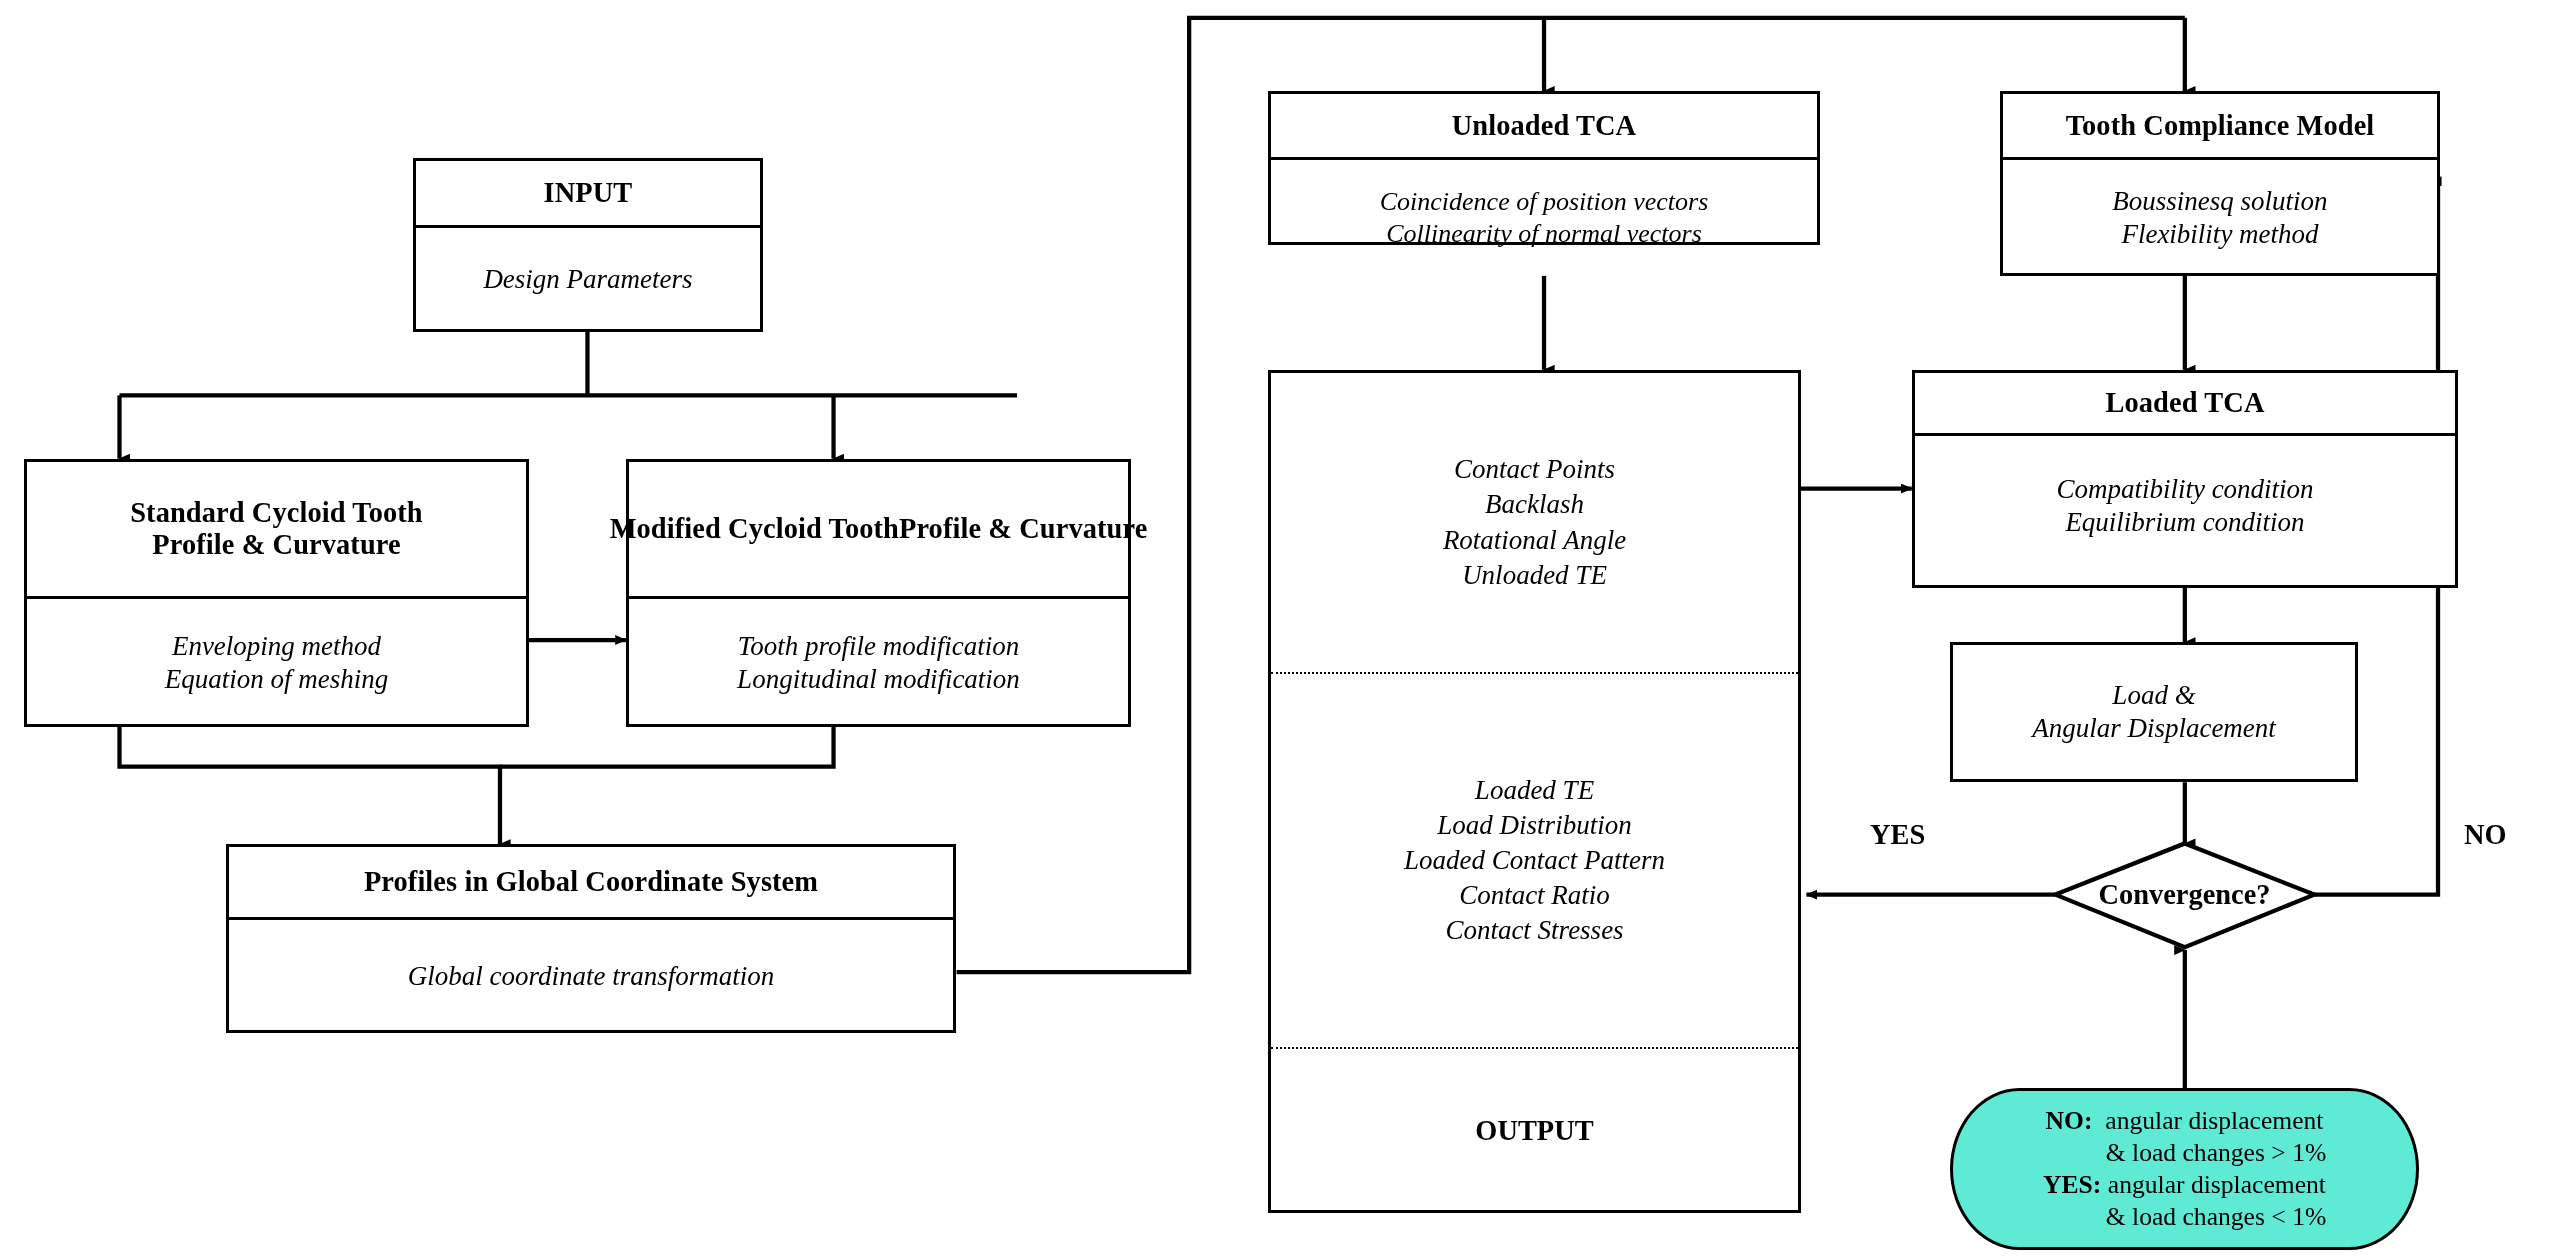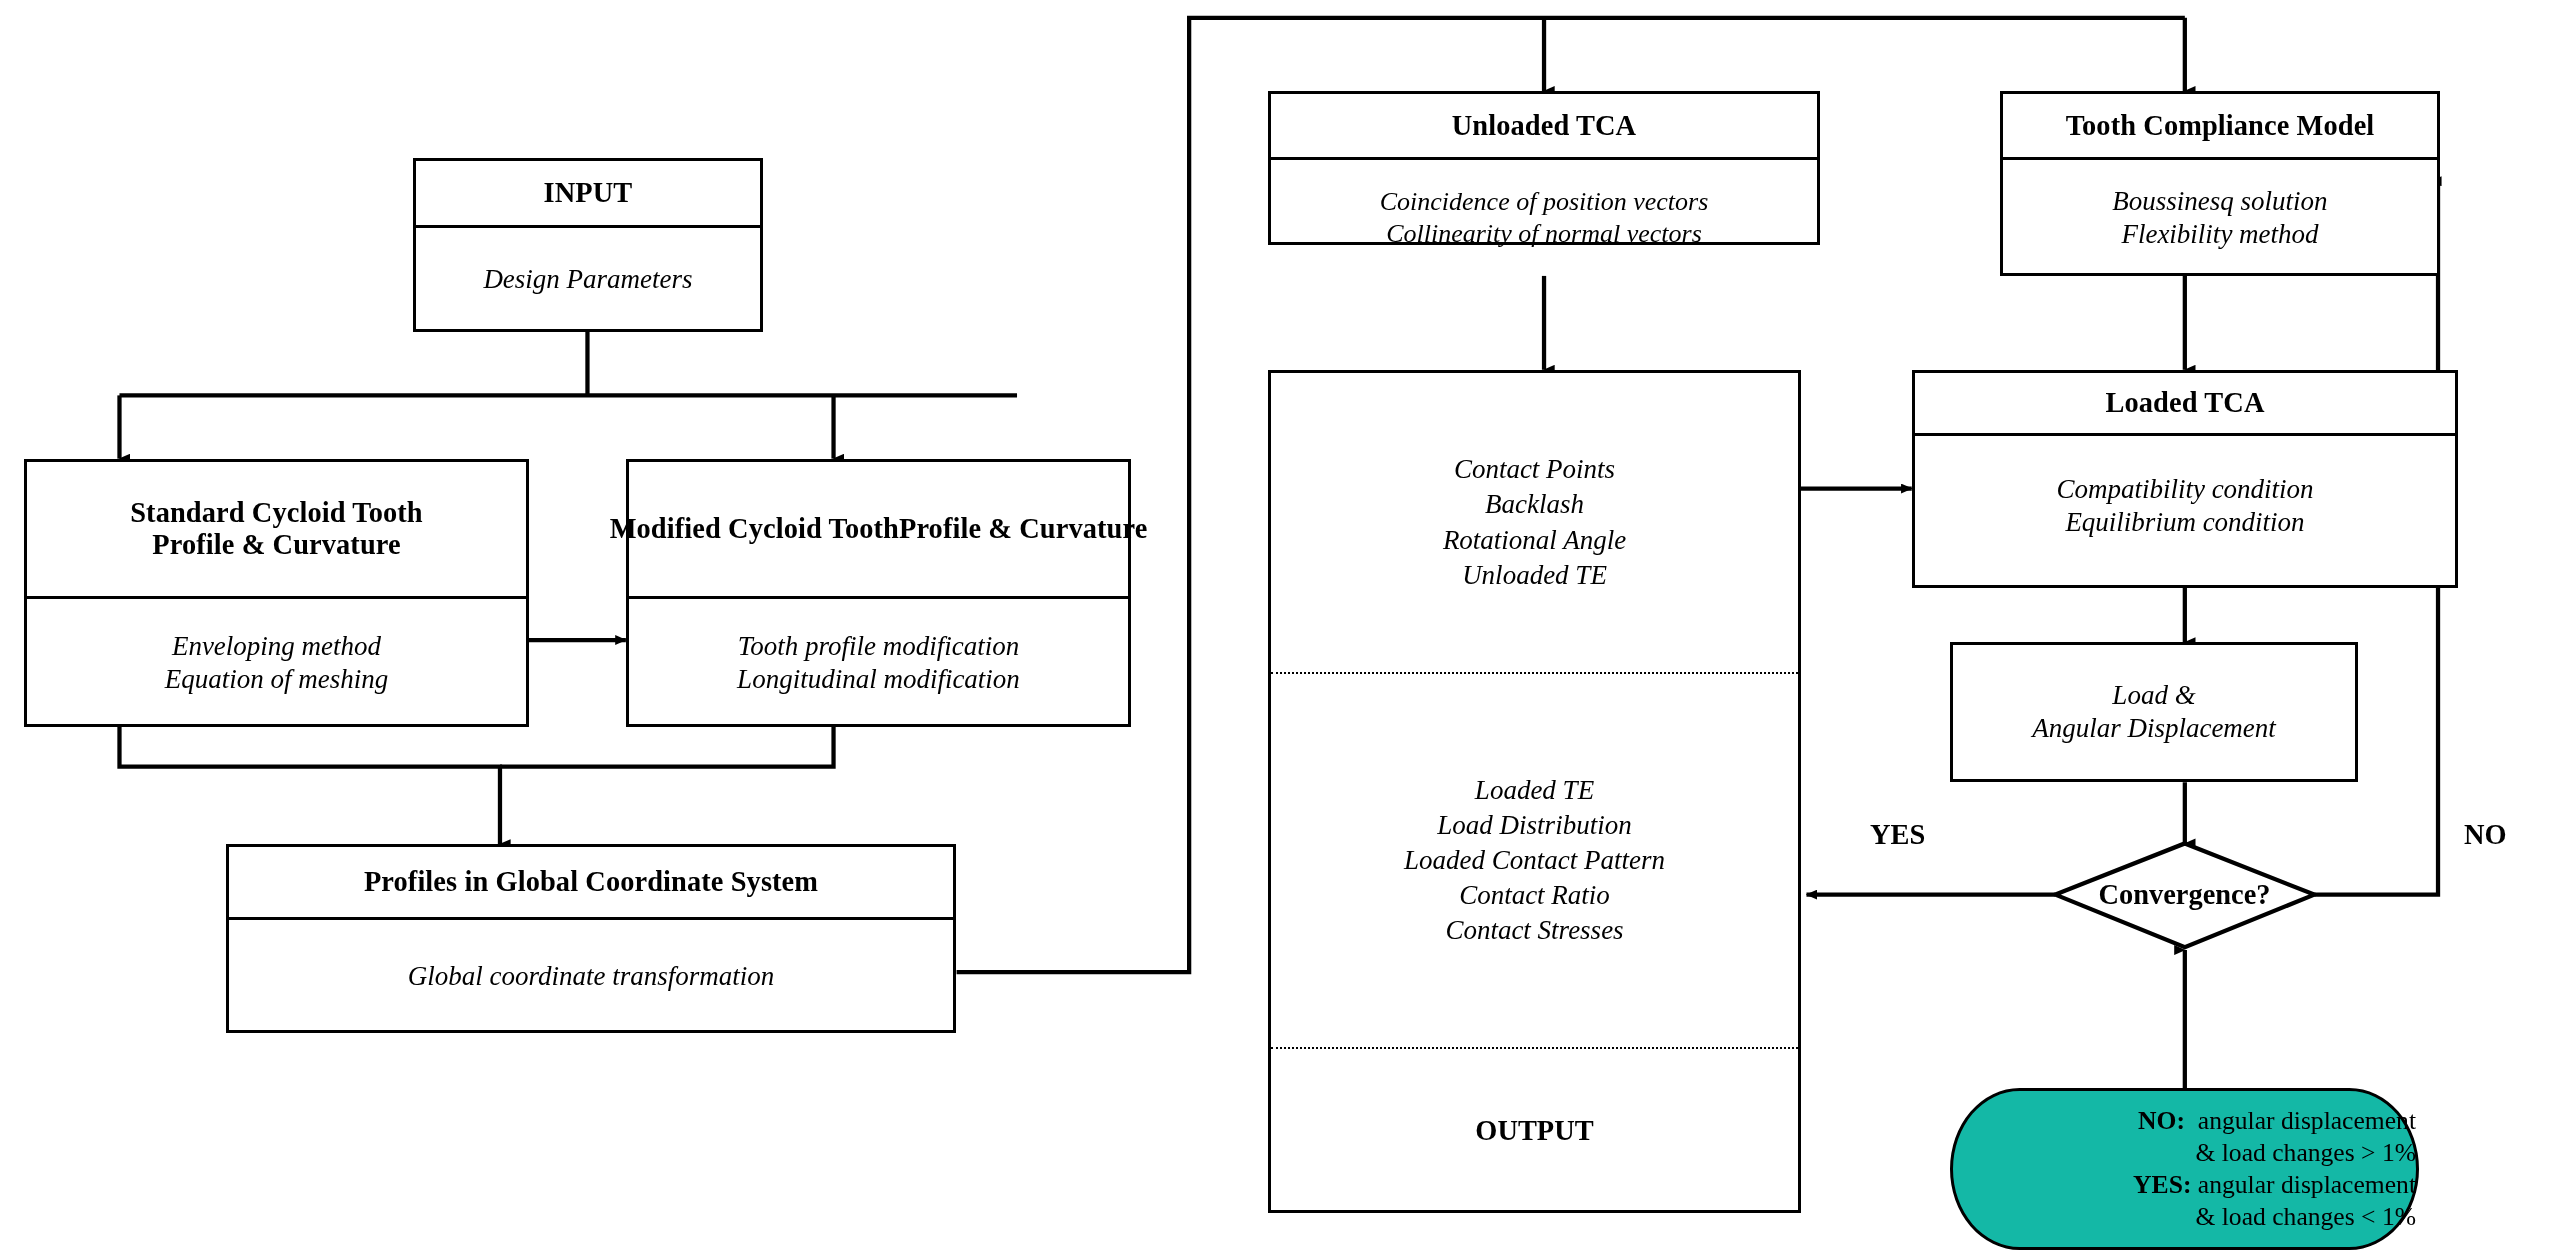--- a/index.html
+++ b/index.html
@@ -9,22 +9,22 @@
   .node{position:absolute;box-sizing:border-box;background:#fff;border:3.6px solid #000;}
   .node .hdr{box-sizing:border-box;display:flex;align-items:center;justify-content:center;
              font-weight:bold;text-align:center;line-height:1.12;letter-spacing:0.1px;}
   .node .bdy{box-sizing:border-box;display:flex;flex-direction:column;align-items:center;
              justify-content:center;font-style:italic;text-align:center;line-height:1.24;}
   .divider{border-top:3.6px solid #000;}
   .txt{white-space:nowrap;}
   .lbl{position:absolute;font-weight:bold;white-space:nowrap;}
   .diamond-label{position:absolute;display:flex;align-items:center;justify-content:center;
                  font-weight:bold;white-space:nowrap;}
-  .capsule{position:absolute;box-sizing:border-box;border:3.6px solid #000;background:#14b8a6;
-           border-radius:92px/107px;display:flex;flex-direction:column;align-items:flex-end;
+  .capsule{position:absolute;box-sizing:border-box;border:3.6px solid #000;background:#5eead4;
+           border-radius:92px/107px;display:flex;flex-direction:column;align-items:center;
            justify-content:center;}
   .capsule .ln{display:flex;white-space:nowrap;line-height:1.26;}
   .capsule .k{font-weight:bold;}
 </style>
 </head>
 <body>
 
 <div id="stage">
 
   <svg class="layer" viewBox="0 0 3622 1769" preserveAspectRatio="none">

